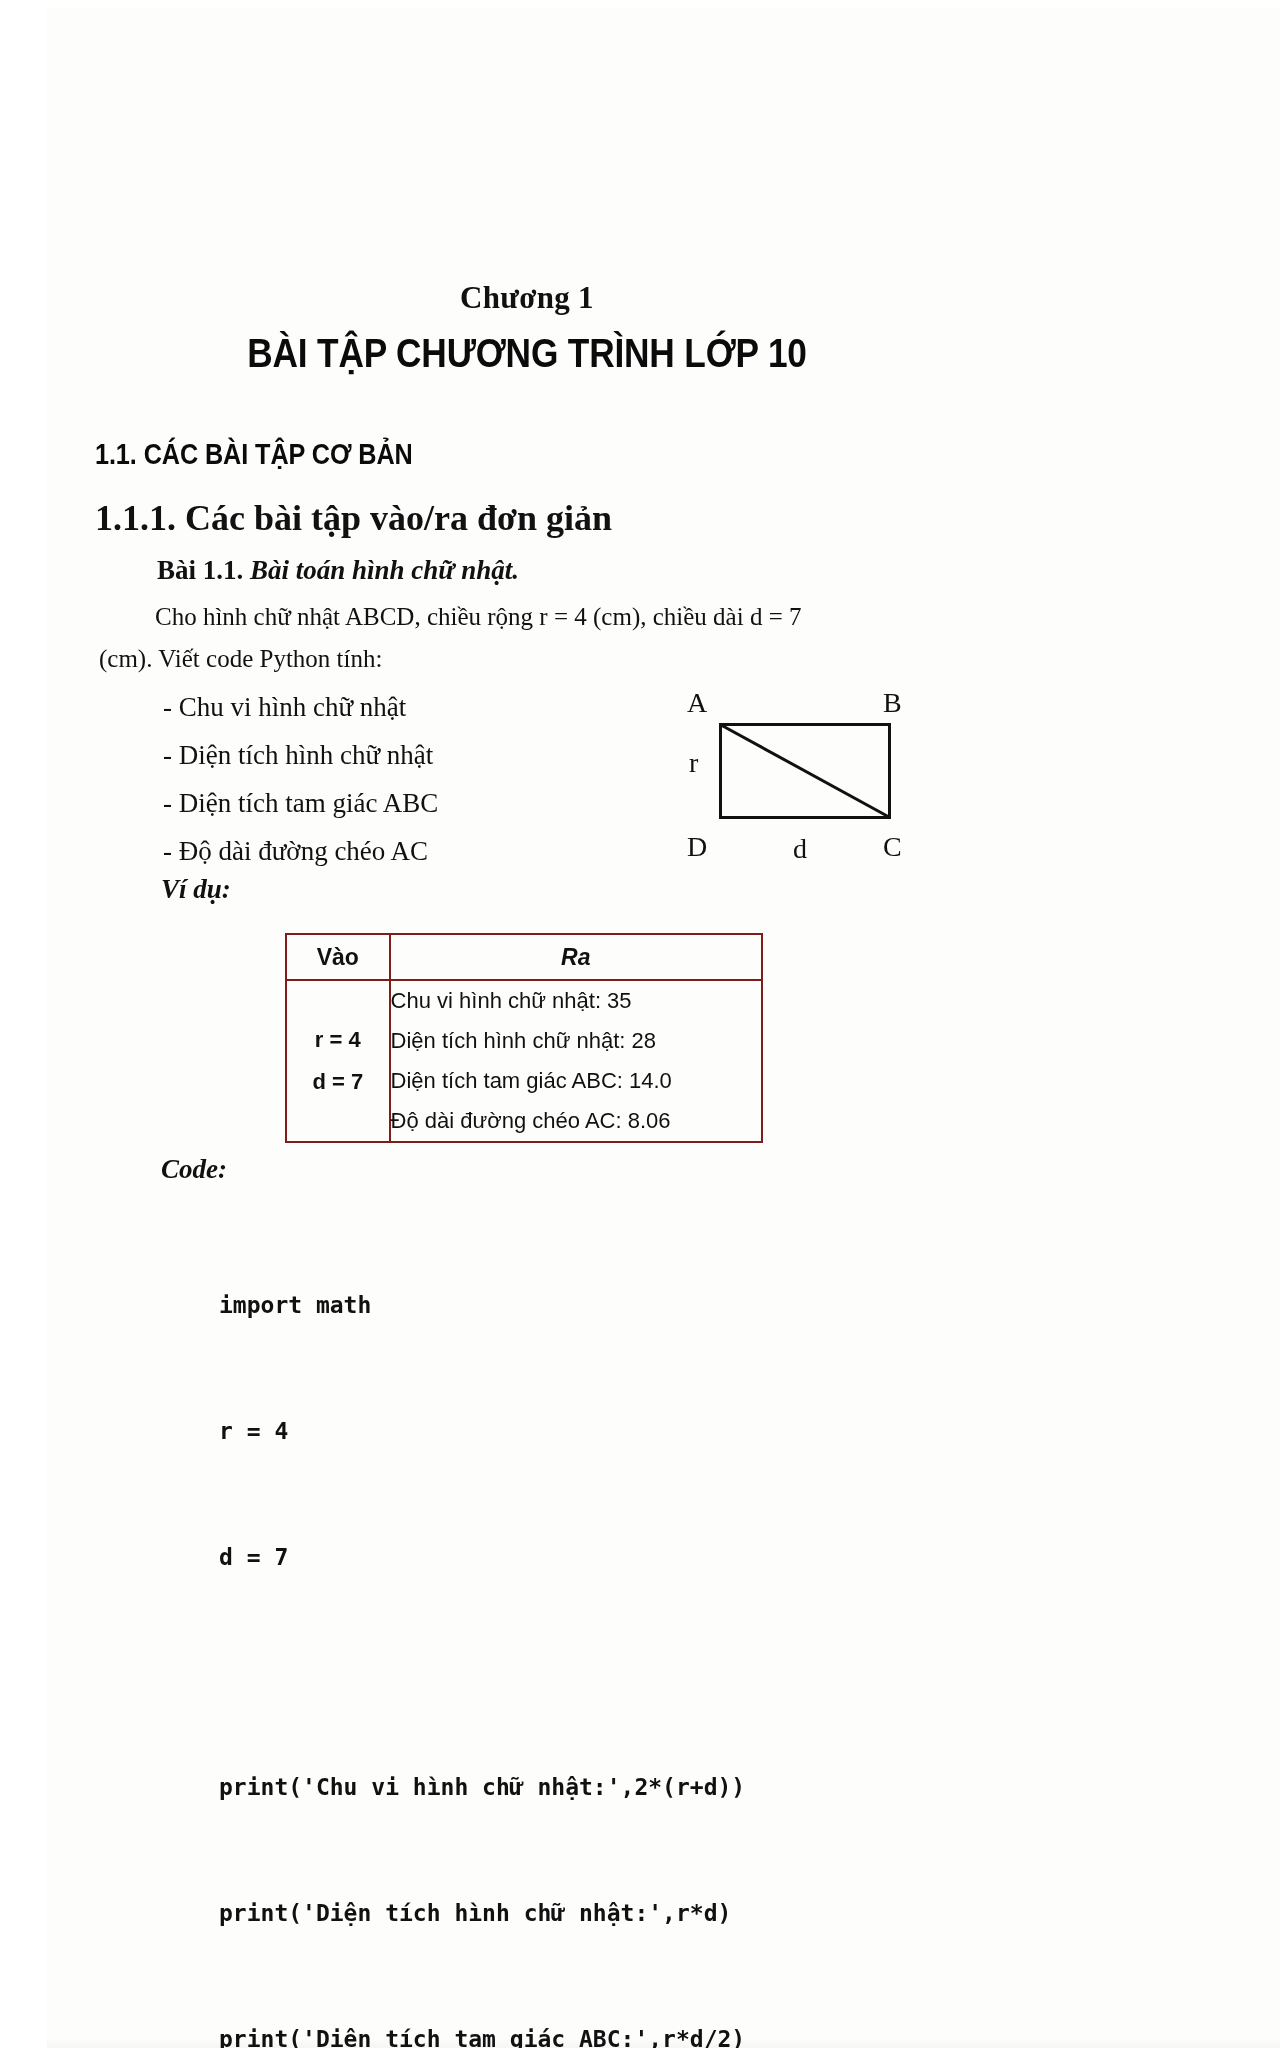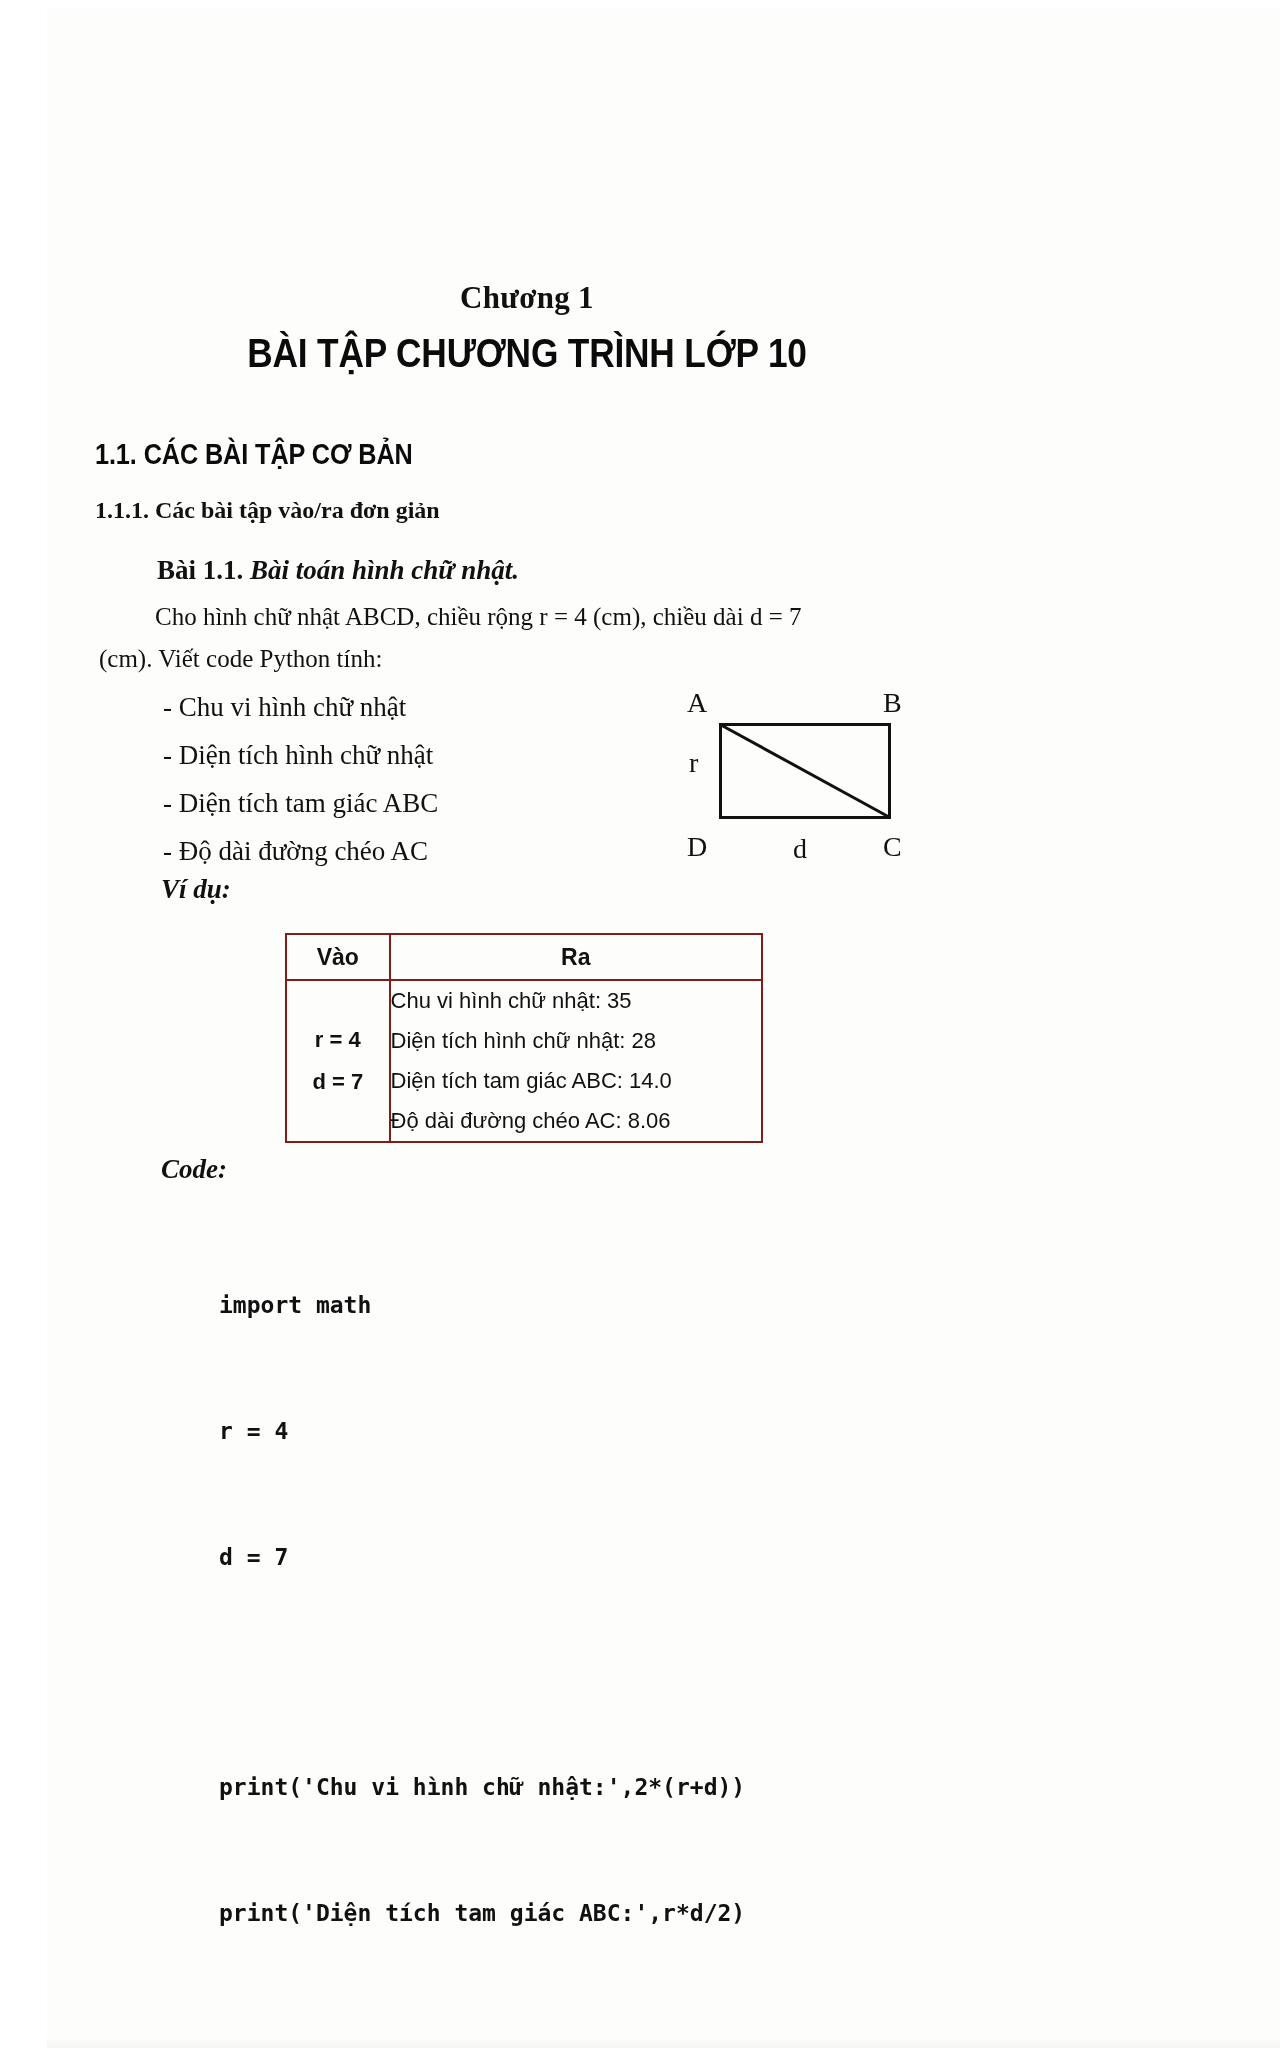--- a/index.html
+++ b/index.html
@@ -79,21 +79,21 @@
     letter-spacing: -0.1px;
     transform: scaleX(0.87);
     transform-origin: 0 50%;
     color: #0b0b0b;
   }
   .h3 {
     position: absolute;
     left: 48px; top: 489px;
     font-family: "Liberation Serif", "DejaVu Serif", serif;
     font-weight: bold;
-    font-size: 24px;
+    font-size: 36px;
   }
 
   .exercise-line {
     position: absolute;
     left: 110px; top: 547px;
     font-size: 27px;
   }
   .exercise-line .ex-num {
     font-weight: bold;
   }
@@ -185,21 +185,21 @@
     border: 2px solid #7f1d1d;
     padding: 0;
   }
   .io-table th {
     font-size: 23px;
     font-weight: bold;
     height: 44px;
     text-align: center;
   }
   .col-in  { width: 104px; }
-  .col-out { width: 374px; }
+  .col-out { width: 374px; font-style: italic; }
   .cell-in {
     text-align: center;
     vertical-align: middle;
     font-size: 22px;
     font-weight: bold;
     line-height: 42px;
   }
   .cell-out {
     vertical-align: middle;
     padding: 8px 0 10px 14px;
@@ -302,17 +302,18 @@
     </table>
 
     <div class="code-label">Code:</div>
 
     <div class="code-block">
       <div class="code-line">import math</div>
       <div class="code-line">r = 4</div>
       <div class="code-line">d = 7</div>
       <div class="spacer"></div>
       <div class="code-line">print('Chu vi hình chữ nhật:',2*(r+d))</div>
+      <div class="code-line">print('Diện tích hình chữ nhật:',r*d)</div>
       <div class="code-line">print('Diện tích tam giác ABC:',r*d/2)</div>
     </div>
 
   </div>
 </div>
 
 </body></html>

